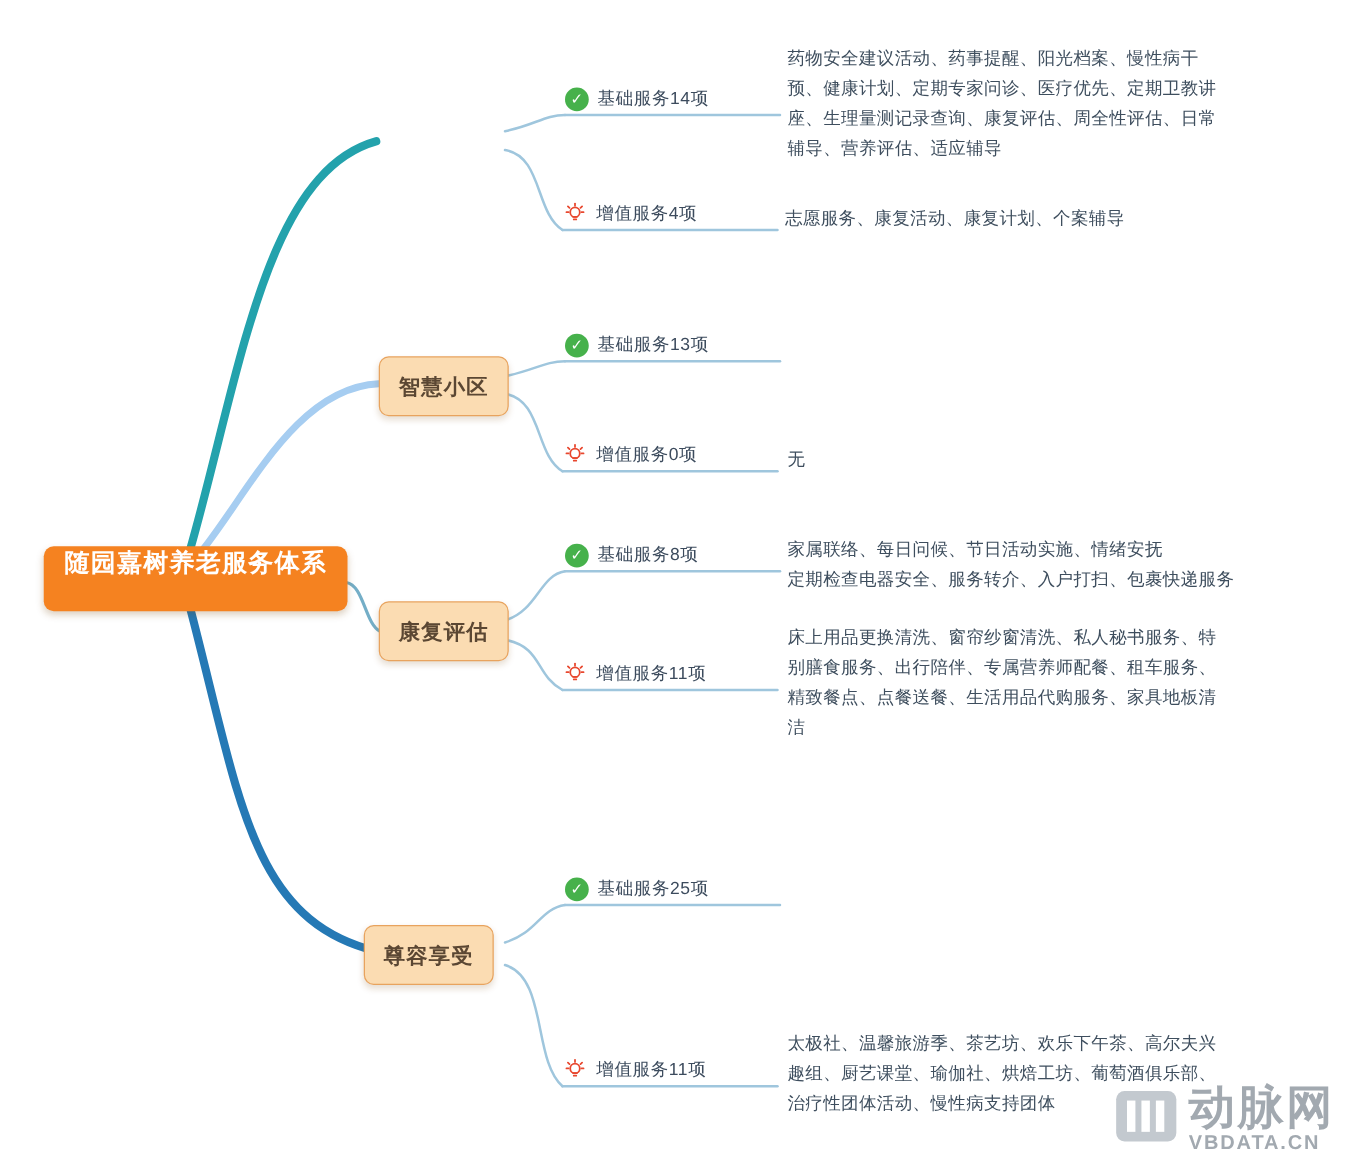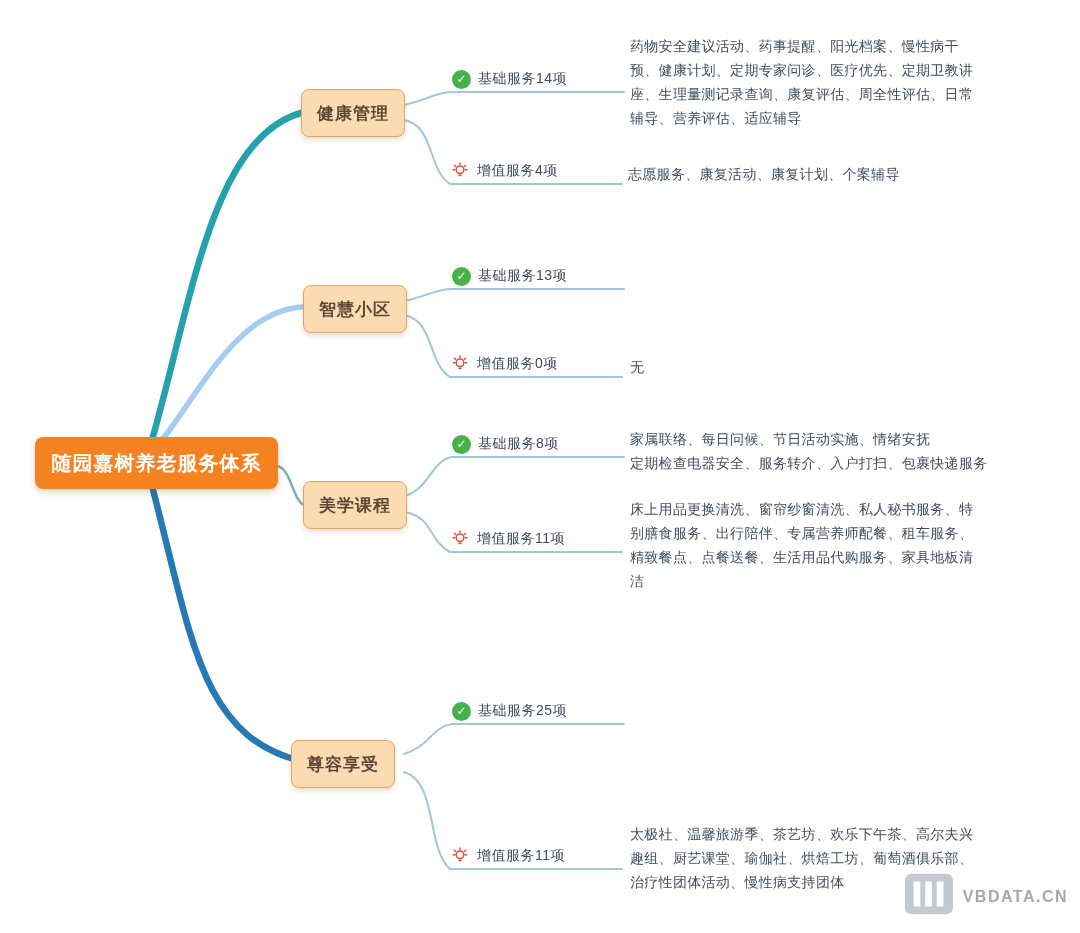--- a/index.html
+++ b/index.html
@@ -6,21 +6,21 @@
   body{font-family:"Liberation Sans","DejaVu Sans",sans-serif;}
   .canvas{
     position:relative;width:1080px;height:933px;background:#ffffff;
     overflow:hidden;
   }
   .wires{position:absolute;left:0;top:0;width:1080px;height:933px;pointer-events:none;}
 
   .root-node{
     position:absolute;left:35px;top:437px;width:243px;height:52px;
     background:#F58220;border-radius:8px;color:#ffffff;
-    font-size:20px;font-weight:bold;display:flex;align-items:center;justify-content:center;
+    font-size:20px;font-weight:bold;display:flex;justify-content:center;
     box-shadow:0 3px 6px rgba(120,70,10,0.25);letter-spacing:1px;z-index:3;
   }
   .branch-box{
     position:absolute;width:102px;height:46px;background:#FBDCB2;
     border:1.5px solid #E8A35E;border-radius:8px;color:#5B4733;
     font-size:17px;font-weight:600;display:flex;align-items:center;justify-content:center;
     box-shadow:0 3px 5px rgba(120,70,10,0.18);letter-spacing:1px;z-index:2;
   }
   .subnode{
     position:absolute;height:26px;display:flex;align-items:center;gap:7px;z-index:2;
@@ -78,23 +78,20 @@
         <path d="M 452 724 L 624 724"></path>
         <path d="M 450 869 L 622 869"></path>
       </g>
     </g>
   </svg>
 
   <div class="root-node">
     <span>随园嘉树养老服务体系</span>
   </div>
 
-  <div class="branch-box" style="left:301px;top:89px">
-    <span>健康管理</span>
-  </div>
   <div class="subnode" style="left:452px;top:66px">
     <span class="check-icon">✓</span>
     <span class="label">基础服务14项</span>
   </div>
   <div class="desc" style="left:630px;top:34px;width:352px">药物安全建议活动、药事提醒、阳光档案、慢性病干预、健康计划、定期专家问诊、医疗优先、定期卫教讲座、生理量测记录查询、康复评估、周全性评估、日常辅导、营养评估、适应辅导</div>
   <div class="subnode" style="left:450px;top:158px">
     <span class="bulb-icon">
       <svg viewBox="0 0 24 24" width="20" height="20">
         <circle cx="12" cy="10.5" r="4.6"></circle>
         <path d="M10.3 15 L13.7 15"></path>
@@ -128,21 +125,21 @@
           <path d="M18.8 5 L17.3 6.4"></path>
         <path d="M3.8 10.5 L5.8 10.5"></path>
           <path d="M18.2 10.5 L20.2 10.5"></path>
       </svg>
     </span>
     <span class="label">增值服务0项</span>
   </div>
   <div class="desc" style="left:630px;top:355px;width:200px">无</div>
 
   <div class="branch-box" style="left:303px;top:481px">
-    <span>美学课程</span>
+    <span>康复评估</span>
   </div>
   <div class="subnode" style="left:452px;top:431px">
     <span class="check-icon">✓</span>
     <span class="label">基础服务8项</span>
   </div>
   <div class="desc" style="left:630px;top:427px;width:392px">家属联络、每日问候、节日活动实施、情绪安抚
 定期检查电器安全、服务转介、入户打扫、包裹快递服务</div>
   <div class="subnode" style="left:450px;top:526px">
     <span class="bulb-icon">
       <svg viewBox="0 0 24 24" width="20" height="20">
@@ -187,17 +184,18 @@
   <div class="watermark">
     <span>
       <svg width="52" height="52" viewBox="0 0 54 54">
         <rect x="2" y="7" width="50" height="42" rx="7" fill="#C3C9CF"></rect>
         <rect x="11" y="15" width="7" height="26" fill="#ffffff"></rect>
         <rect x="23" y="15" width="7" height="26" fill="#ffffff"></rect>
         <rect x="35" y="15" width="7" height="26" fill="#ffffff"></rect>
       </svg>
     </span>
     <span class="wm-text">
+      <span class="wm-brand">动脉网</span>
       <span class="wm-site">VBDATA.CN</span>
     </span>
   </div>
 
 </div>
 
 </body></html>

